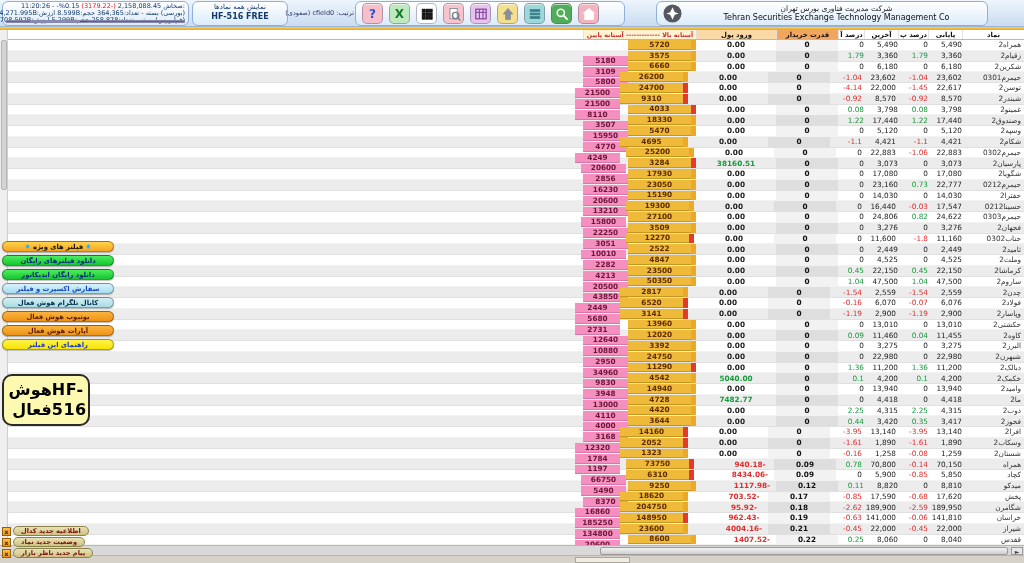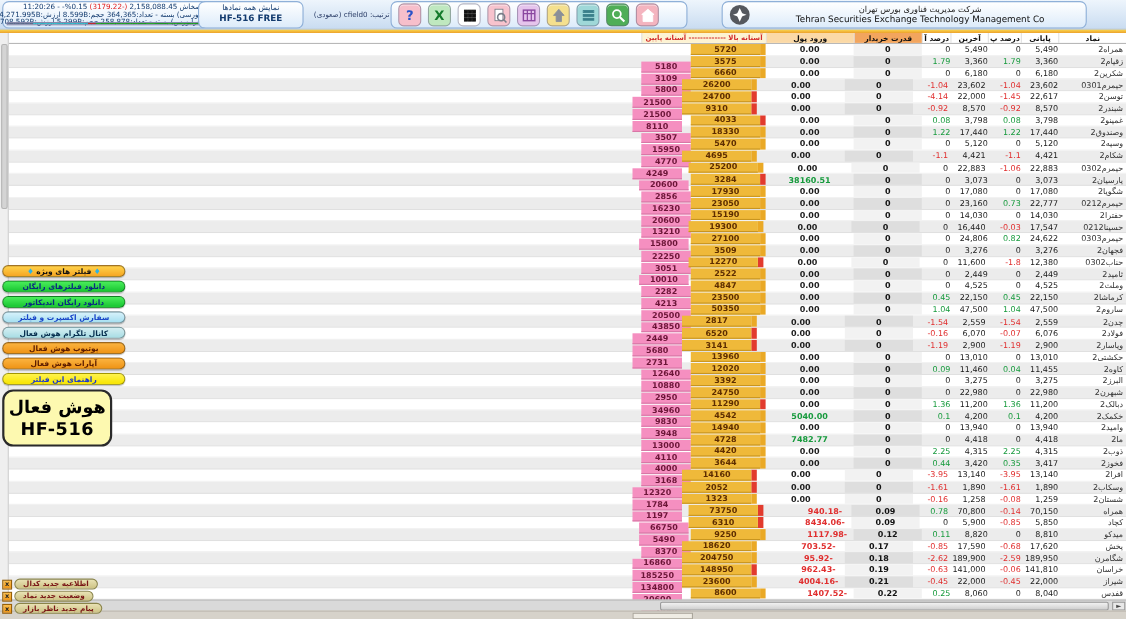--- a/index.html
+++ b/index.html
@@ -12,21 +12,21 @@
     background:linear-gradient(#eef5fc,#c9dcf1); border-bottom:1px solid #9fb6d0; }
   .panel { position:absolute; top:1px; height:25px; border:1px solid #8fb0d8; border-radius:6px;
     background:linear-gradient(#ffffff,#dcebfa); }
   .stats { left:2px; width:187px; padding:1px 3px 0 3px; direction:rtl; color:#123a6e; }
   .stats-line { font-size:6.5px; line-height:7px; white-space:nowrap; direction:rtl; }
   .l1parts { display:flex; direction:rtl; gap:2px; }
   .l1parts span { direction:ltr; unicode-bidi:bidi-override; }
   .l1parts .neg { color:#e01818; }
   .statbar { position:absolute; left:3px; right:3px; bottom:2px; height:3px; display:flex;
     border:1px solid #88a; overflow:hidden; }
-  .filterpanel { left:180px; width:96px; text-align:center; direction:rtl; color:#123a6e; }
+  .filterpanel { left:192px; width:96px; text-align:center; direction:rtl; color:#123a6e; }
   .fp1 { font-size:7px; line-height:10px; }
   .fp2 { font-size:8px; line-height:10px; font-weight:bold; direction:ltr; }
   .sortlabel { position:absolute; left:290px; top:9px; width:64px; font-size:6.5px; color:#2a3c66;
     direction:rtl; white-space:nowrap; }
   .toolbar { left:355px; width:270px; display:flex; align-items:center; gap:6px; padding:0 6px; }
   .tbtn { width:21px; height:21px; border-radius:5px; border:1px solid rgba(90,90,120,.45);
     display:flex; align-items:center; justify-content:center; font-weight:bold; font-size:12px;
     box-shadow:inset 0 1px 0 rgba(255,255,255,.6); cursor:pointer; }
   .brand { left:656px; width:332px; display:flex; align-items:center; }
   .brand-logo { width:19px; height:19px; margin:0 4px 0 6px; }
@@ -89,22 +89,22 @@
     justify-content:center; gap:2px; font-size:6.8px; font-weight:bold; direction:rtl;
     border:1px solid rgba(0,0,0,.35); box-shadow:0 1px 1px rgba(0,0,0,.25); cursor:pointer;
     white-space:nowrap; }
   .st-amber { background:linear-gradient(#ffd24a,#f6a623); color:#111; }
   .st-green { background:linear-gradient(#4bee5c,#18c531); color:#0a2a80; }
   .st-cyan  { background:linear-gradient(#d8f2fb,#a6dff0); color:#1a46c8; }
   .st-cyan2 { background:linear-gradient(#d4eef2,#a8dde4); color:#083050; }
   .st-orange{ background:linear-gradient(#fbb33f,#ef9416); color:#5d1d00; }
   .st-yellow{ background:linear-gradient(#fff34d,#f7e400; ); background:linear-gradient(#fff34d,#f7e400); color:#1a3acc; }
   .diamond { color:#2bb3e8; font-size:7px; }
-  .badge { margin-top:4px; width:100px; height:52px; background:#fdf9b0; border:2px solid #2a2a2a;
-    border-radius:10px; display:flex; flex-direction:column; align-items:center; justify-content:center; }
+  .badge { margin-top:24px; width:88px; height:52px; background:#fdf9b0; border:2px solid #2a2a2a;
+    border-radius:10px; display:flex; flex-direction:row; align-items:center; justify-content:center; }
   .badge-fa { font-size:16px; font-weight:bold; color:#000; direction:rtl; line-height:20px; }
   .badge-en { font-size:16px; font-weight:bold; color:#000; letter-spacing:.5px; line-height:20px; }
 
   
   .alerts { position:absolute; left:2px; top:526px; }
   .alert-row { display:flex; align-items:flex-end; gap:2px; height:10px; margin-bottom:1px; }
   .xbox { width:9px; height:9px; background:linear-gradient(#fbbf4e,#ee9416); border:1px solid #96600a;
     font-size:6px; line-height:7px; text-align:center; color:#222; font-weight:bold; cursor:pointer; }
   .apill { height:10px; padding:0 7px; background:linear-gradient(#e9e2b4,#cdc283);
     border:1px solid #8a844a; border-radius:5px; font-size:6.6px; font-weight:bold; color:#7a1616;
@@ -456,21 +456,21 @@
           <div class="cell c-pcta num zero">0</div>
           <div class="cell c-power">0</div>
           <div class="cell c-inflow zero">0.00</div>
           <div class="cell c-strip" style="background: rgb(234, 169, 38);"></div>
           <div class="cell c-high">3509</div>
           <div class="cell c-low">3051</div>
           <div class="cell c-empty"></div>
         </div>
         <div class="grow even">
           <div class="cell c-sym">حناب0302</div>
-          <div class="cell c-close num zero">12,380</div>
+          <div class="cell c-close num zero">11,160</div>
           <div class="cell c-pctp num negv">-1.8</div>
           <div class="cell c-last num zero">11,600</div>
           <div class="cell c-pcta num zero">0</div>
           <div class="cell c-power">0</div>
           <div class="cell c-inflow zero">0.00</div>
           <div class="cell c-strip" style="background: rgb(226, 59, 46);"></div>
           <div class="cell c-high">12270</div>
           <div class="cell c-low">10010</div>
           <div class="cell c-empty"></div>
         </div>

